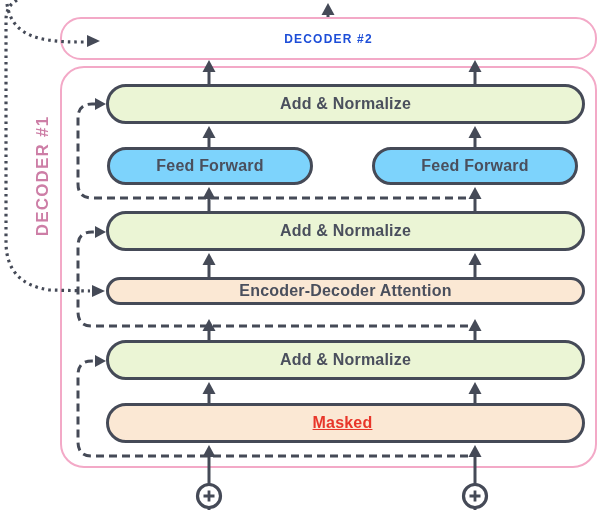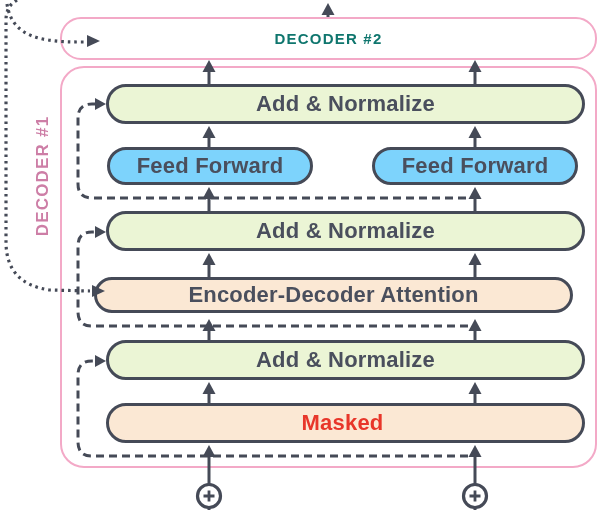--- a/index.html
+++ b/index.html
@@ -8,45 +8,45 @@
     font-family:"Liberation Sans", sans-serif; overflow:hidden;
   }
   .pink-box {
     position:absolute; border:2.5px solid #f3a9c7; border-radius:21px;
     background:#ffffff; box-sizing:border-box;
     display:flex; align-items:center; justify-content:center;
   }
   .decoder2 { left:60px; top:17px;  width:537px; height:43px; }
   .decoder1 { left:60px; top:66px;  width:537px; height:402px; border-radius:24px; }
   .pink-label {
-    color:#0f766e; font-weight:bold; font-size:15px; letter-spacing:1.2px;
+    color:#1d4ed8; font-weight:bold; font-size:12px; letter-spacing:1.2px;
   }
   .side-label {
     position:absolute; left:-37px; top:165px; width:160px; height:22px;
     transform:rotate(-90deg); text-align:center; line-height:22px;
     color:#cd7ea6; font-weight:bold; font-size:17px; letter-spacing:1.2px;
   }
   .pill {
     position:absolute; border:3px solid #454a57; border-radius:20px;
     background:#ffffff; box-sizing:border-box;
     display:flex; align-items:center; justify-content:center;
-    font-size:22px; font-weight:600; color:#4a4f5d; letter-spacing:0.2px;
+    font-size:16px; font-weight:600; color:#4a4f5d; letter-spacing:0.2px;
     white-space:nowrap;
   }
   .green { background:#ebf5d5; }
   .blue  { background:#7dd3fc; }
   .peach { background:#fbe8d4; }
   .an3 { left:106px; top:84px;  width:479px; height:40px; }
   .ff1 { left:107px; top:147px; width:206px; height:38px; }
   .ff2 { left:372px; top:147px; width:206px; height:38px; }
   .an2 { left:106px; top:211px; width:479px; height:40px; }
-  .eda { left:94px; top:277px; width:479px; height:36px; }
+  .eda { left:106px; top:277px; width:479px; height:28px; }
   .an1 { left:106px; top:340px; width:479px; height:40px; }
   .msa { left:106px; top:403px; width:479px; height:40px; }
-  .red-word { color:#e8362a; margin-right:6px; }
+  .red-word { color:#e8362a; margin-right:6px;text-decoration:underline; }
   svg.overlay { position:absolute; left:0; top:0; pointer-events:none; }
 </style>
 </head>
 <body>
 
 <div class="canvas">
 
   <div class="pink-box decoder2">
     <span class="pink-label">DECODER #2</span>
   </div>

